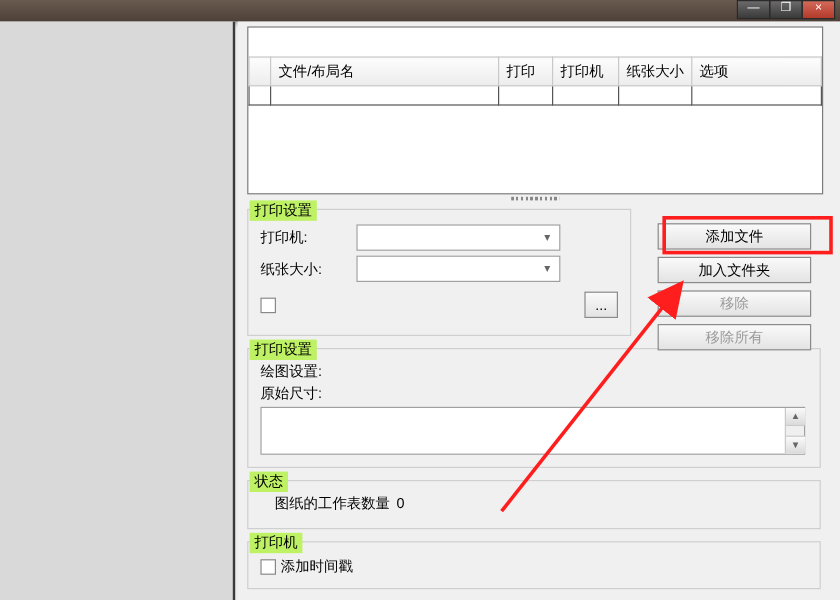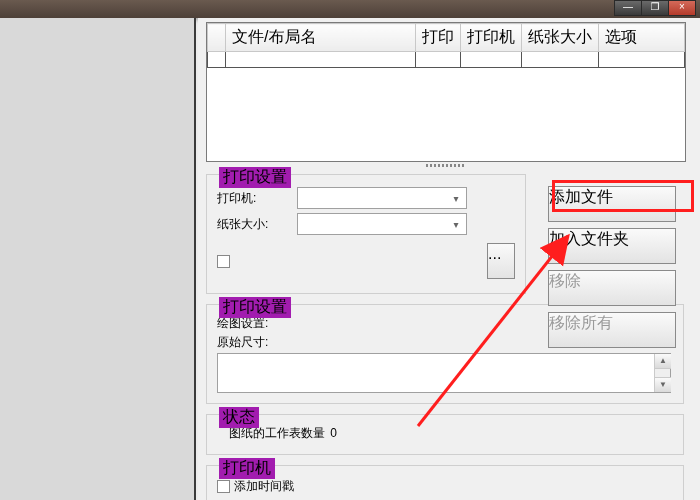--- a/index.html
+++ b/index.html
@@ -44,21 +44,21 @@
     background:#f0f0f0;
     padding:4px 8px 0 8px;
   }
   
   .tablewrap {
     width: 480px; height:140px;
     border:1px solid #7a7a7a;
     background:#fff;
     overflow:hidden;
   }
-  .filetable { width:100%; border-collapse: collapse; font-size:16px; }
+  .filetable { width:100%; border-collapse: collapse; font-size:12px;margin-top:24px; }
   .filetable th {
     background: linear-gradient(#fdfdfd,#ececec);
     border:1px solid #c8c8c8;
     font-weight: normal;
     text-align:left;
     padding:3px 6px;
     white-space:nowrap;
   }
   .filetable .rownum { width:18px; text-align:center; }
   .filetable td {
@@ -77,24 +77,24 @@
   }
   
   .group {
     border:1px solid #cfcfcf;
     background:#f0f0f0;
     padding:8px 10px 10px 10px;
     margin-bottom:10px;
     position:relative;
   }
   .group .legend {
-    position:absolute; top:-8px; left:12px;
-    background:#a21caf;
+    position:absolute; top:-8px; left:1px;
+    background:#bef264;
     padding:0 4px;
-    font-size:16px;
+    font-size:12px;
   }
   .row { display:flex; align-items:center; margin:4px 0; }
   .rowlabel { width:80px; }
   .combo {
     flex: 0 0 170px;
     height:22px;
     border:1px solid #a0a0a0;
     background:#fff;
     position:relative;
   }
@@ -103,26 +103,26 @@
     display:flex; align-items:center; justify-content:center;
     color:#666; font-size:10px;
   }
   .checkbox {
     width:13px; height:13px;
     border:1px solid #888;
     background:#fff;
     margin-right:4px;
   }
   .btn {
-    height:36px;
+    height:22px;
     border:1px solid #8a8a8a;
     background: linear-gradient(#fafafa,#e3e3e3);
-    text-align:left;
+    text-align:center;
     line-height:20px;
-    font-size:16px;
+    font-size:12px;
   }
   .smallbtn { width:28px; }
   .sidebtns {
     position:absolute;
     right:12px; top:168px;
     width:140px;
   }
   .sidebtns .btn { width:128px; margin-bottom:6px; }
   .sidebtns .btn.disabled { color:#9a9a9a; }
   .bigtextarea {

